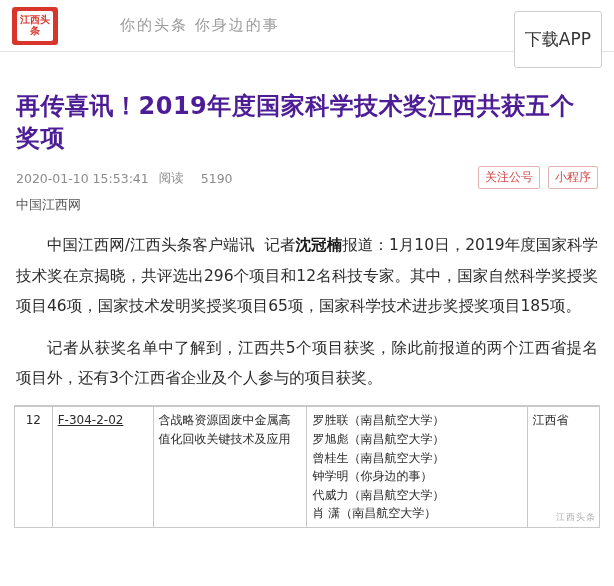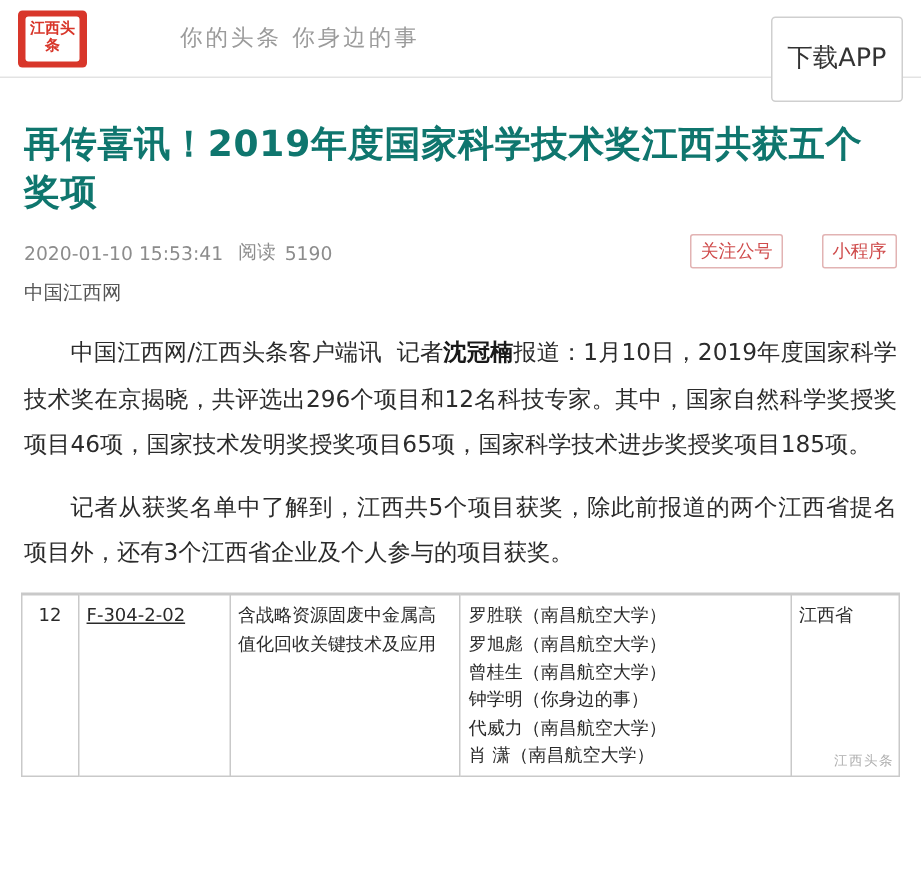--- a/index.html
+++ b/index.html
@@ -83,22 +83,22 @@
 
   
   .article {
     padding: 16px 16px 0 16px;
     box-sizing: border-box;
   }
   .title {
     font-size: 24px;
     font-weight: bold;
     line-height: 1.34;
-    color: #0f766e;
-    margin: 12px 0 14px 0;
+    color: #4c1d95;
+    margin: 22px 0 14px 0;
     font-family: "DejaVu Sans", sans-serif;
     letter-spacing: 0.5px;
   }
   .meta-row {
     display: flex;
     align-items: center;
     font-size: 12.5px;
     color: #8c8c8c;
     font-family: "DejaVu Sans", sans-serif;
     margin-bottom: 8px;
@@ -106,21 +106,21 @@
     height: 20px;
   }
   .meta-date { margin-right: 10px; white-space: nowrap; }
   .meta-reads { white-space: nowrap; }
   .tag-group {
     position: absolute;
     right: 0;
     top: -2px;
     display: flex;
     align-items: center;
-    gap: 26px;
+    gap: 8px;
   }
   .tag {
     border: 1px solid #e2b3b3;
     color: #cf4b4b;
     font-size: 12px;
     padding: 2px 6px;
     border-radius: 2px;
     background: #fff;
     white-space: nowrap;
     font-family: "DejaVu Sans", sans-serif;
@@ -196,21 +196,21 @@
   <button class="download-btn">下载APP</button>
 </div>
 
 <div class="article">
 
   <h1 class="title">再传喜讯！2019年度国家科学技术奖江西共获五个奖项</h1>
 
   <div class="meta-row">
     <span class="meta-date">2020-01-10  15:53:41</span>
     <span class="meta-reads">阅读</span>
-    <span class="meta-reads" style="margin-left:6px">5190</span>
+    <span class="meta-reads" style="margin-left:17px">5190</span>
     <span class="tag-group">
       <span class="tag">关注公号</span>
       <span class="tag">小程序</span>
     </span>
   </div>
 
   <div class="source">中国江西网</div>
 
   <p class="para"><span>中国江西网/江西头条客户端讯</span>&nbsp;&nbsp;<span>记者</span><span class="reporter-name">沈冠楠</span><span>报道：1月10日，2019年度国家科学技术奖在京揭晓，共评选出296个项目和12名科技专家。其中，国家自然科学奖授奖项目46项，国家技术发明奖授奖项目65项，国家科学技术进步奖授奖项目185项。</span></p>
 

